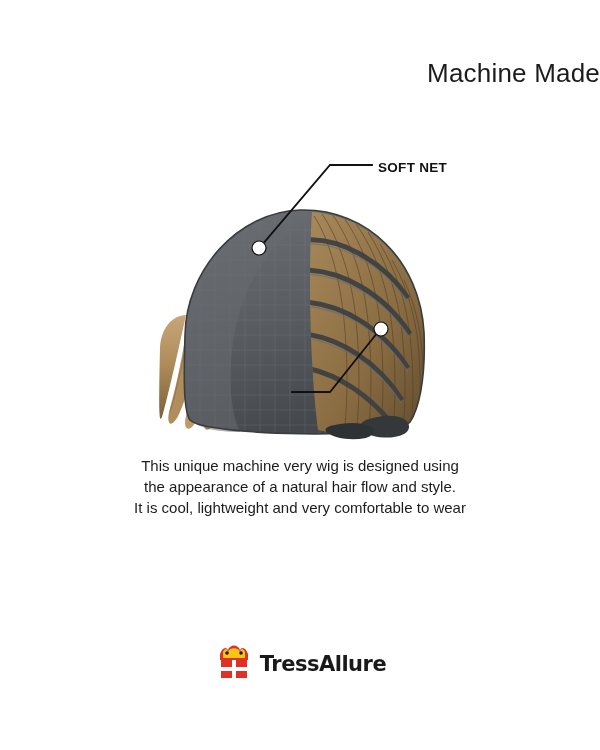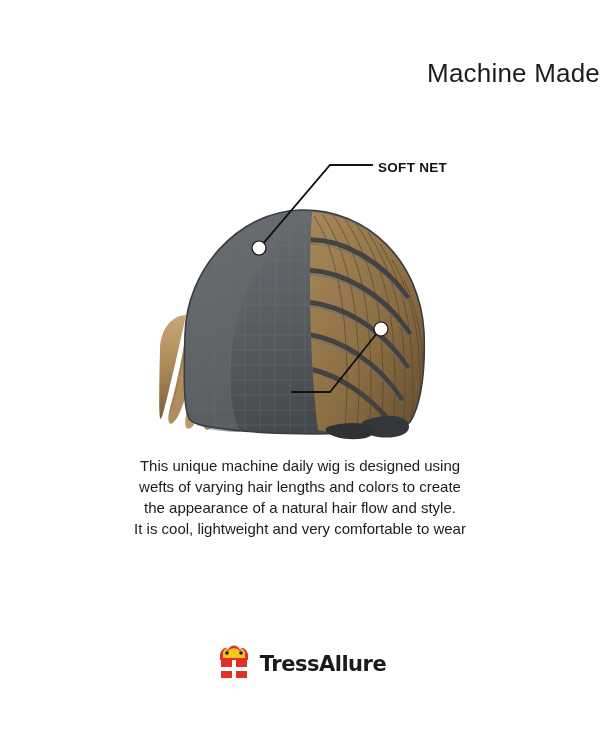--- a/index.html
+++ b/index.html
@@ -218,22 +218,21 @@
       <g>
         <circle cx="259" cy="128" r="7" fill="#ffffff" stroke="#111111" stroke-width="1.2"></circle>
         <circle cx="381" cy="209" r="7" fill="#ffffff" stroke="#111111" stroke-width="1.2"></circle>
       </g>
     </svg>
 
     <div class="label label-soft-net">SOFT NET</div>
   </div>
 
   <div class="description">
-    <p>This unique machine daily wig is designed using</p>
-    <p>wefts of varying hair lengths and colors to create</p>
+    <p>This unique machine very wig is designed using</p>
     <p>the appearance of a natural hair flow and style.</p>
     <p>It is cool, lightweight and very comfortable to wear</p>
   </div>
 
   <div class="logo">
     <div class="logo-mark">
       <svg width="40" height="44" viewBox="0 0 40 44">
         <path d="M6 12 C8 6 12 4 14 8 C16 2 24 2 26 8 C28 4 32 6 34 12 L34 18 L6 18 Z" fill="#e03127"></path>
         <path d="M9 10 C11 6 13 6 14 10 C15 5 25 5 26 10 C27 6 29 6 31 10 L31 16 L9 16 Z" fill="#f5c518"></path>
         <circle cx="13" cy="11" r="1.8" fill="#1a1a1a"></circle>

